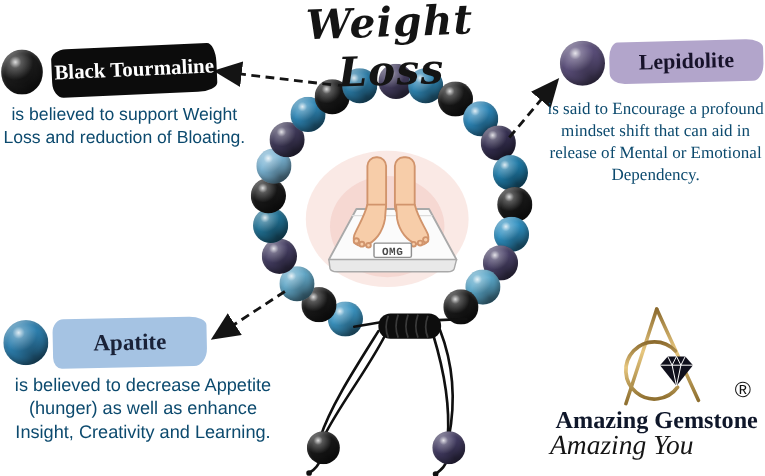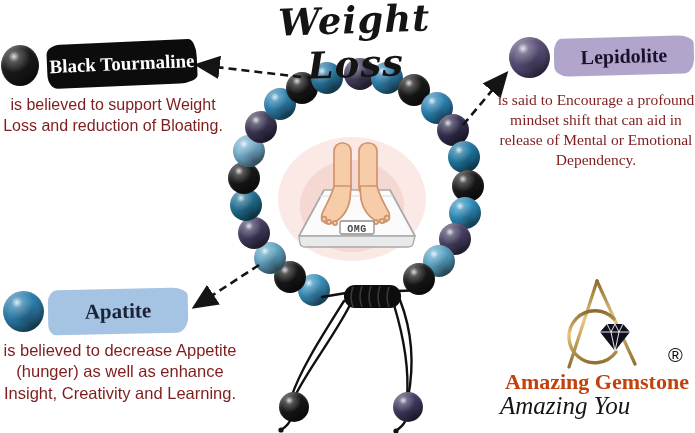--- a/index.html
+++ b/index.html
@@ -24,24 +24,24 @@
   .pill{position:absolute;display:flex;align-items:center;justify-content:center;
         font-family:"Liberation Serif",serif;font-weight:bold;}
   .pill-bt{left:47px;top:42px;width:150px;height:44px;font-size:19px;
            border-radius:14px 8px 18px 10px/10px 18px 8px 14px;transform:rotate(-2.5deg);}
   .pill-lep{left:554px;top:37px;width:140px;height:38px;font-size:20px;
             border-radius:8px 16px 10px 14px/14px 8px 16px 10px;transform:rotate(-1.5deg);}
   .pill-apa{left:48px;top:289px;width:140px;height:45px;font-size:21px;
             border-radius:10px 16px 12px 8px/12px 8px 16px 10px;transform:rotate(-1.2deg);}
 
   
-  .para{position:absolute;margin:0;text-align:center;color:#7f1d1d;line-height:1.3;}
+  .para{position:absolute;margin:0;text-align:center;color:#0c4a6e;line-height:1.3;}
   .para-bt{left:0;top:95px;width:226px;font-size:16px;}
   .para-lep{left:497px;top:90px;width:198px;font-size:15.5px;font-family:Liberation Serif, serif;}
-  .para-apa{left:0;top:340px;width:240px;font-size:16.5px;}
+  .para-apa{left:0;top:340px;width:240px;font-size:16.5px;padding-left:10px;}
 
   
   .logo-svg{position:absolute;left:538px;top:279px;width:112px;height:94px;}
   .reg{position:absolute;left:668px;top:344px;font-size:20px;color:#111;}
   .brand-name{position:absolute;left:498px;top:369px;width:198px;text-align:center;
               font-family:"Liberation Serif",serif;font-weight:bold;font-size:22px;color:#b8893d;}
   .brand-tagline{position:absolute;left:500px;top:392px;width:195px;
                  font-family:Liberation Serif, serif;font-style:italic;font-size:25px;color:#151515;}
 
   .z1{z-index:1}.z2{z-index:2}.z3{z-index:3}.z4{z-index:4}.z5{z-index:5}
@@ -175,16 +175,16 @@
     <g>
       <path d="M62,53 L69,45 L85,45 L92,53 L77,72 Z" fill="#10101c"></path>
       <g stroke="#ffffff" stroke-width="0.9" fill="none">
         <path d="M62,53 L92,53"></path>
         <path d="M69,45 L73,53 L77,45 L81,53 L85,45"></path>
         <path d="M73,53 L77,72 L81,53"></path>
       </g>
     </g>
   </svg>
   <span class="reg z5">®</span>
-  <div class="brand-name z5" style="color: #c2410c;">Amazing Gemstone</div>
+  <div class="brand-name z5" style="color: #0f172a;">Amazing Gemstone</div>
   <div class="brand-tagline z5">Amazing You</div>
 
 </div>
 
 </body></html>

